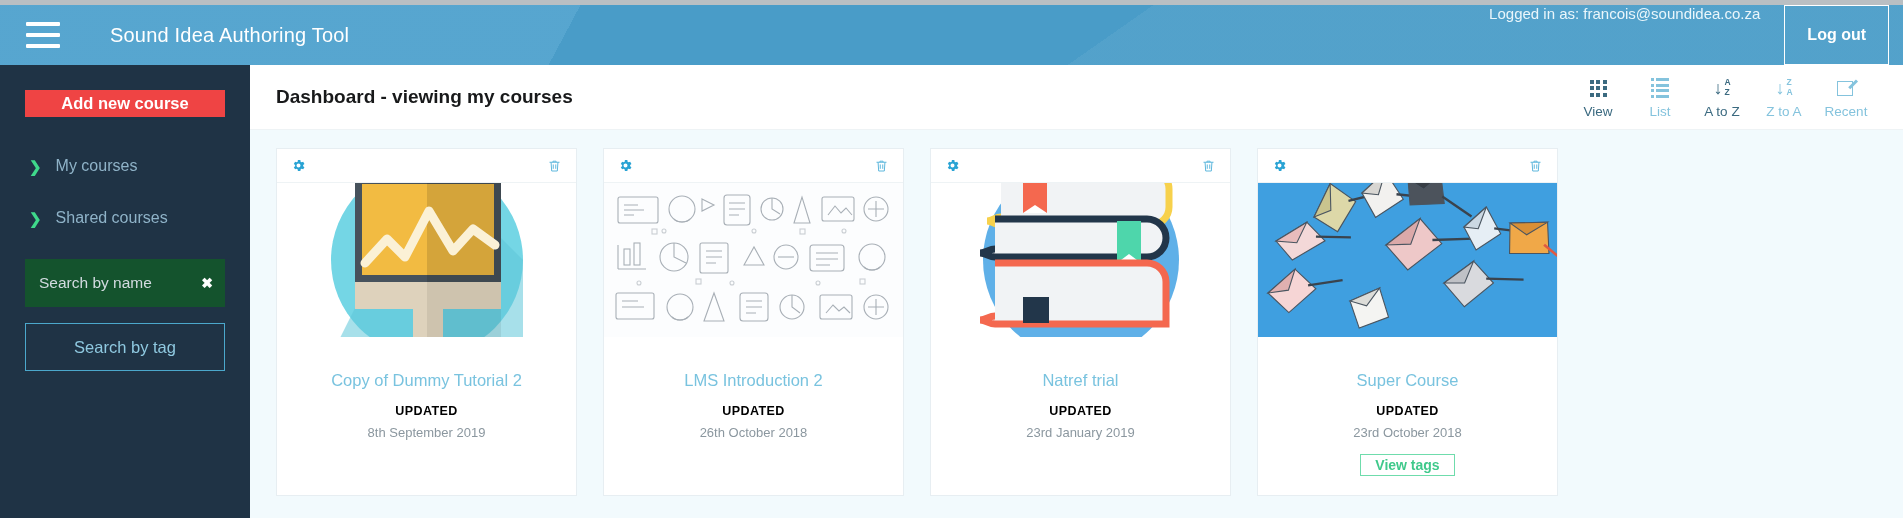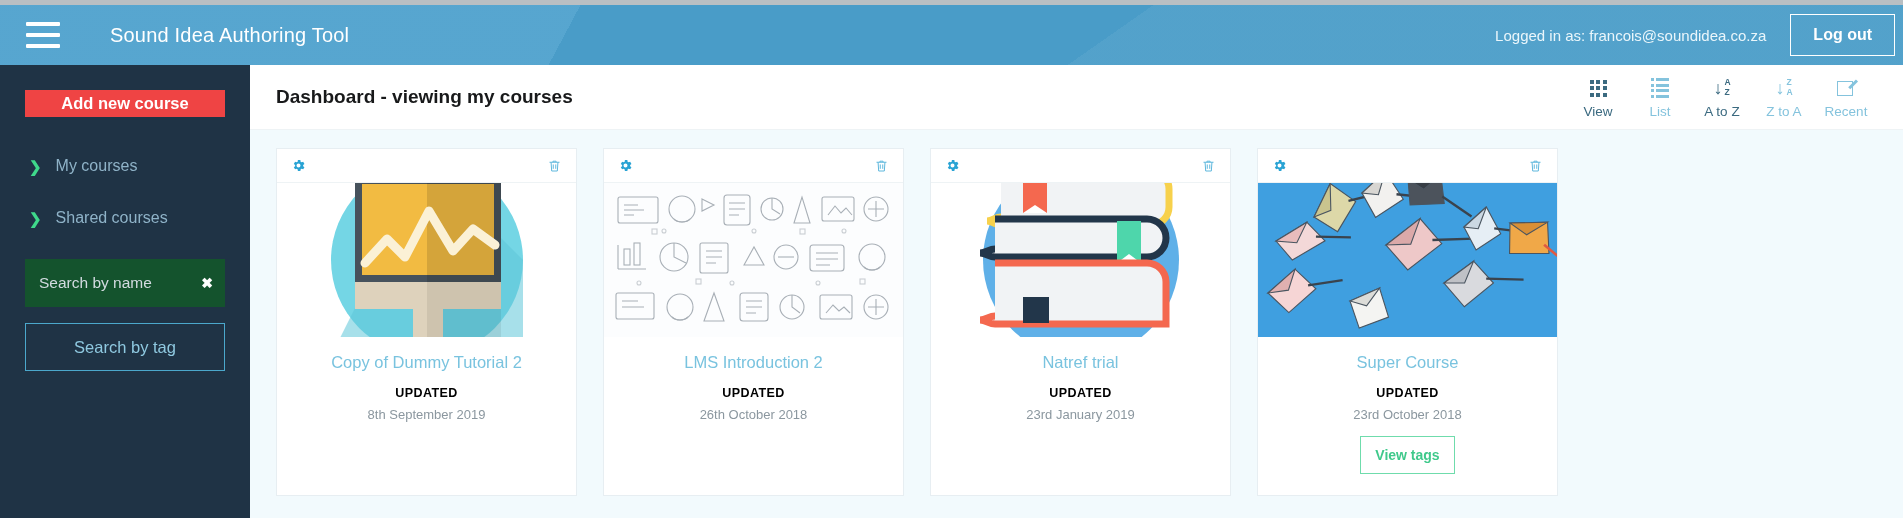--- a/index.html
+++ b/index.html
@@ -31,22 +31,22 @@
     display: flex; flex-direction: column; justify-content: space-between;
     cursor: pointer;
   }
   .hamburger span { display: block; height: 4px; background: #ffffff; border-radius: 1px; }
   .brand {
     margin-left: 50px;
     color: #ffffff; font-size: 20px; font-weight: 400; letter-spacing: .2px;
     white-space: nowrap;
   }
   .topbar-right {
-    margin-left: auto; display: flex; align-items: center; height: 100%;
-    padding-right: 8px;
+    margin-left: auto; display: flex; height: 100%;
+    padding-right: 14px;
   }
   .logged-in {
     color: #eaf6fb; font-size: 15px; margin-right: 24px; white-space: nowrap;
   }
   .logout-btn {
     border: 1px solid #ffffff; color: #ffffff; background: transparent;
     font-size: 16px; font-weight: bold; font-family: inherit;
     padding: 11px 22px; cursor: pointer; white-space: nowrap;
   }
 
@@ -145,27 +145,27 @@
     height: 348px;
   }
   .card-actions {
     height: 34px; display: flex; align-items: center; justify-content: space-between;
     padding: 0 14px; border-bottom: 1px solid #eef3f5;
   }
   .gear { width: 15px; height: 15px; cursor: pointer; }
   .trash { width: 15px; height: 16px; cursor: pointer; }
   .thumb { height: 154px; width: 100%; overflow: hidden; position: relative; }
   .card-body { flex: 1; padding: 16px 10px 0; text-align: center; }
-  .card-title { color: #79c3df; font-size: 16.5px; margin-bottom: 14px; cursor: pointer; }
+  .card-title { color: #79c3df; font-size: 16.5px; margin-bottom: 14px; cursor: pointer; margin-top: 18px; }
   .card-updated { color: #000000; font-size: 12.5px; font-weight: bold; letter-spacing: .4px; }
   .card-date { color: #8b979f; font-size: 13px; margin-top: 7px; }
   .view-tags-btn {
     margin-top: 14px; background: transparent; border: 1px solid #6fdcac;
     color: #3fc98b; font-family: inherit; font-size: 14px; font-weight: bold;
-    padding: 10px 14px; cursor: pointer;
+    padding: 2px 14px; cursor: pointer;
   }
 
   
   .th-monitor { background: #ffffff; }
   .th-doodle { background: #fbfcfd; }
   .th-books  { background: #ffffff; }
   .th-photo  { background: #3f9fe0; }
 </style>
 </head>
 <body>

